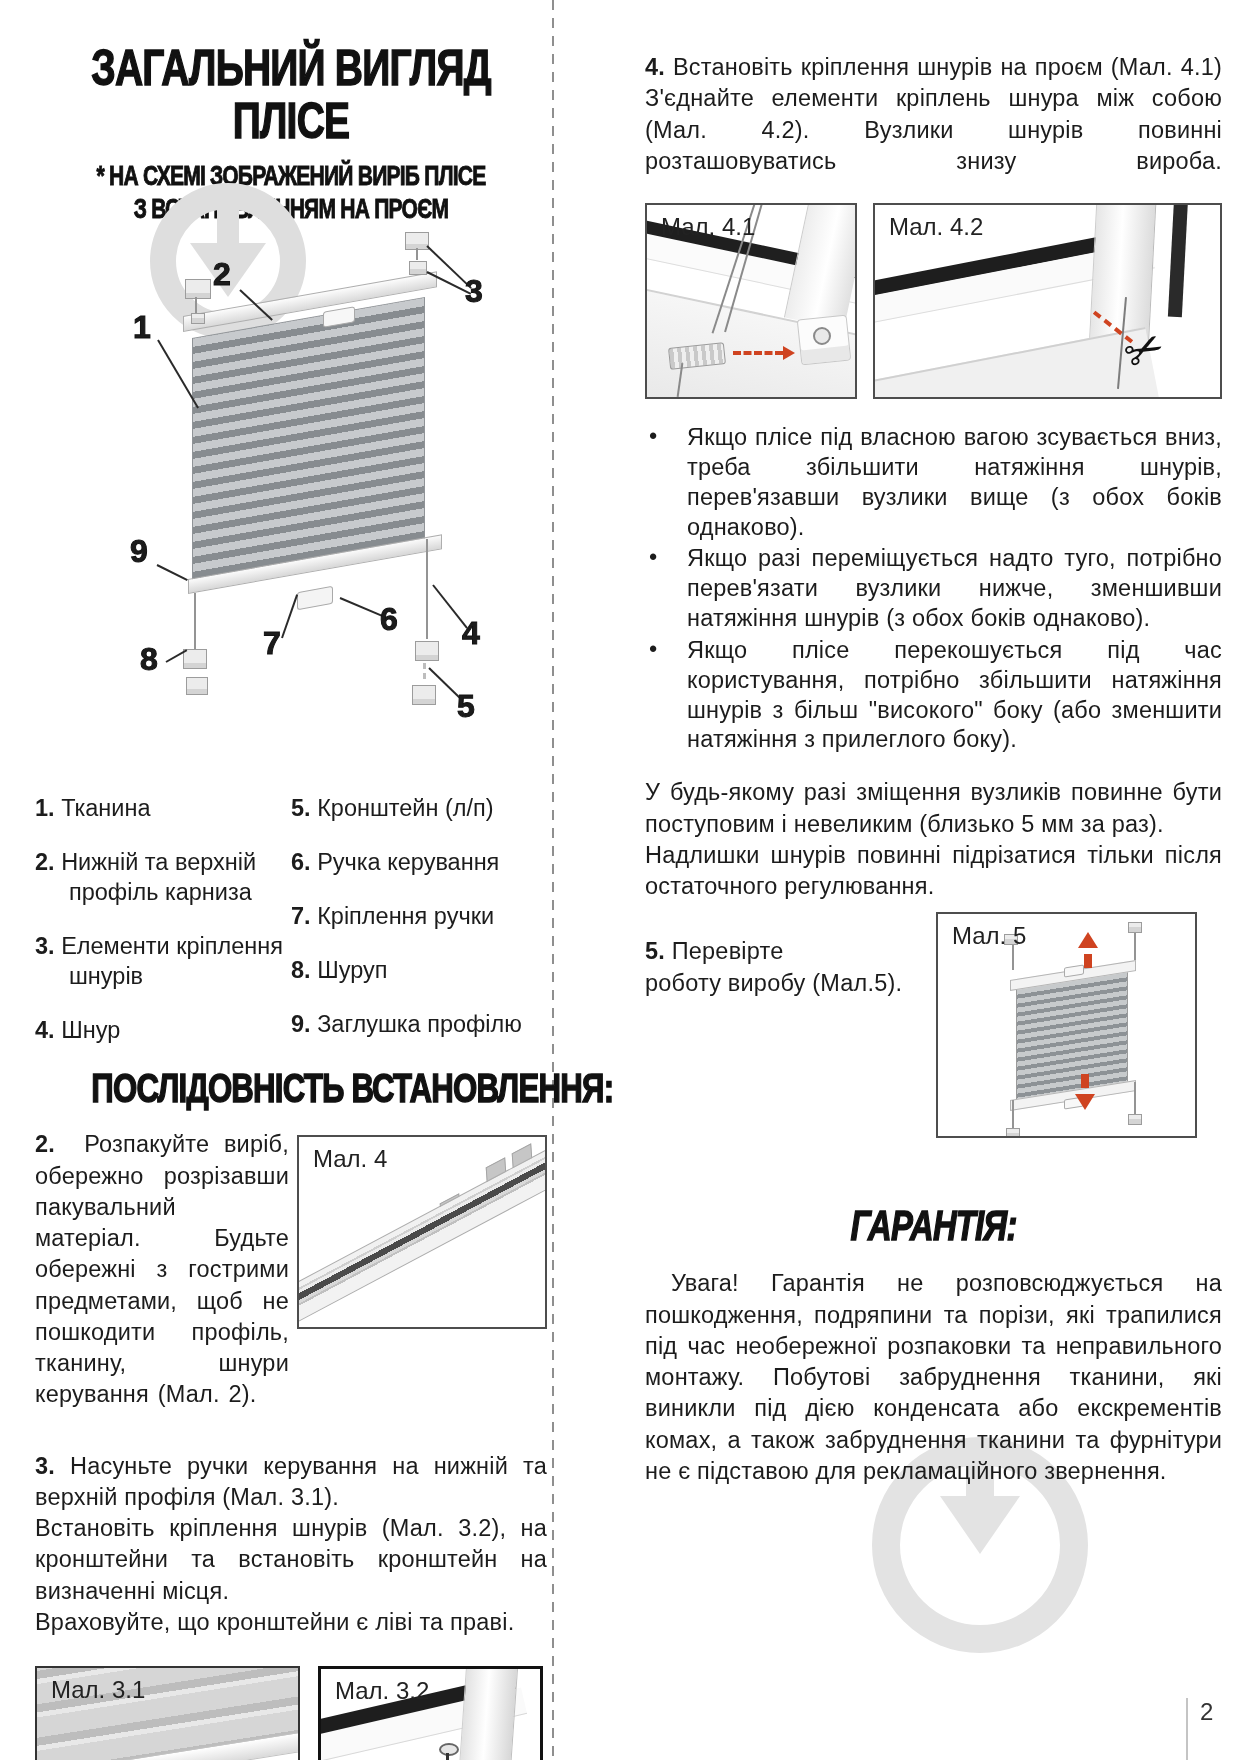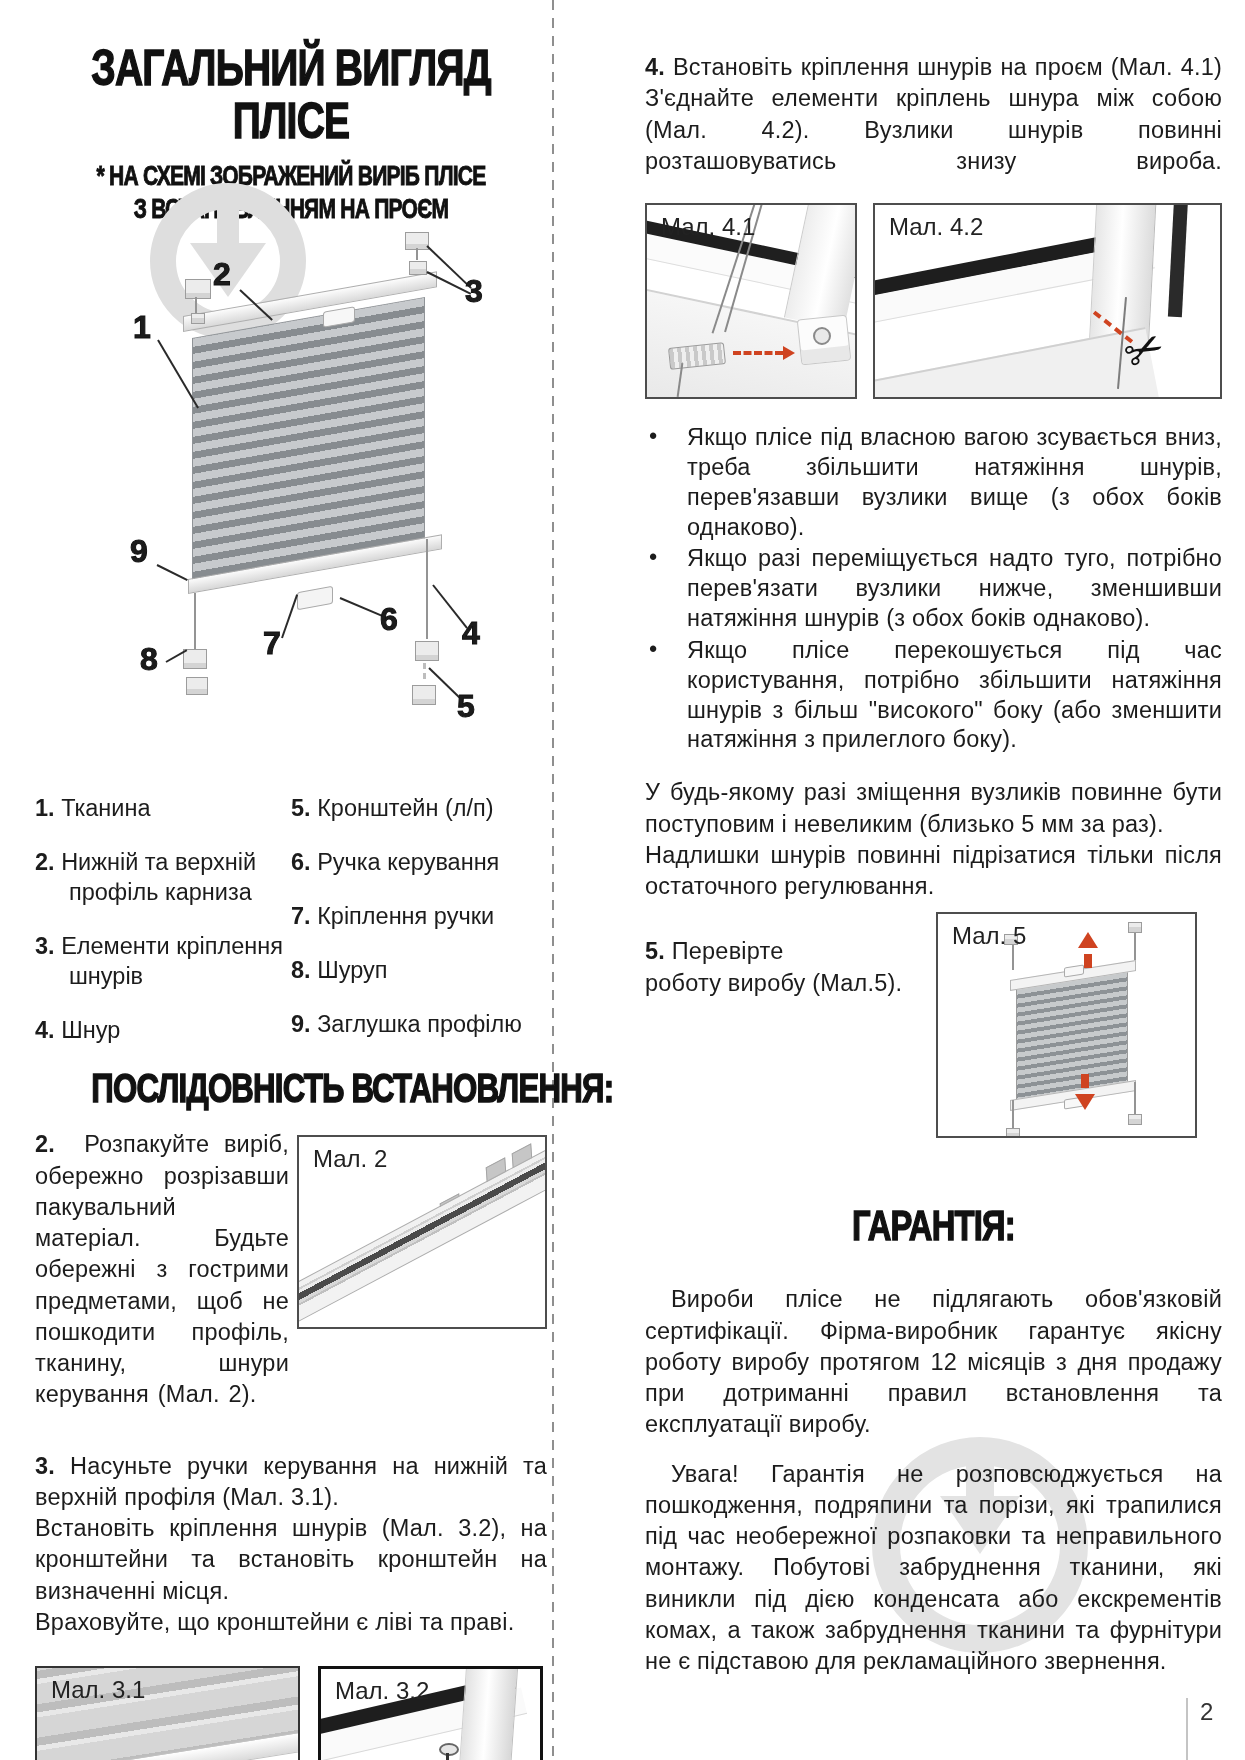--- a/index.html
+++ b/index.html
@@ -10,21 +10,21 @@
   .col{position:absolute;z-index:2;}
   .col.left{left:35px;top:0;width:512px;}
   .col.right{left:645px;top:0;width:577px;}
   .cond{font-weight:bold;color:#111;}
   .sx{display:block;text-align:center;transform:scaleX(.78);white-space:nowrap;
       letter-spacing:-1px;-webkit-text-stroke:1.4px currentColor;}
   .title{margin-top:42px;font-size:50px;line-height:1.06;}
   .subtitle{margin-top:12px;font-size:27px;line-height:1.24;}
   .subtitle .sx{-webkit-text-stroke:0.9px currentColor;}
   .sec{font-size:40px;margin-top:16px;}
-  .warr{margin-top:52px;font-size:42px;}
+  .warr{margin-top:52px;font-size:42px;font-style:italic;}
   .body{font-size:23.5px;line-height:1.33;letter-spacing:.2px;margin:0;}
   .just{text-align:justify;}
   .last-just{text-align-last:justify;}
   .blk{display:block;}
   .ind{text-indent:26px;}
   b{font-weight:bold;}
   
   .diagram{position:relative;height:530px;margin-top:-28px;}
   .dnum{position:absolute;font-size:32px;font-weight:bold;z-index:3;-webkit-text-stroke:1px #111;}
   .lead{position:absolute;height:2px;background:#2a2a2a;transform-origin:left center;z-index:2;}
@@ -161,21 +161,21 @@
 
     <div class="cond sec">
       <span class="sx">ПОСЛІДОВНІСТЬ ВСТАНОВЛЕННЯ:</span>
     </div>
 
     <div class="step2row">
       <p class="body just" style="word-spacing:2px;">
         <b>2.</b>&nbsp;&nbsp;<span>Розпакуйте виріб, обережно розрізавши пакувальний матеріал. Будьте обережні з гострими предметами, щоб не пошкодити профіль, тканину, шнури керування (Мал. 2).</span>
       </p>
       <div class="figbox fig2">
-        <span class="figlabel">Мал. 2</span>
+        <span class="figlabel">Мал. 4</span>
         <div class="art" style="left:-34px;top:76px;width:330px;height:34px;transform:rotate(-28deg);
                     background:linear-gradient(180deg,#f1f1f1 0 5px,#cfcfcf 5px 7px,#ececec 7px 10px,#4a4a4a 10px 16px,#d8d8d8 16px 19px,#c0c0c0 19px 21px,#f2f2f2 21px 34px);
                     border:1px solid #adadad;border-radius:3px;"></div>
         <div class="clip" style="left:186px;top:26px;transform:rotate(-28deg) skewX(-24deg);"></div>
         <div class="clip" style="left:212px;top:12px;transform:rotate(-28deg) skewX(-24deg);"></div>
         <div class="clip" style="left:140px;top:62px;transform:rotate(-28deg) skewX(-24deg);"></div>
         <div class="clip" style="left:36px;top:132px;transform:rotate(-28deg) skewX(-24deg);"></div>
         <div class="clip" style="left:10px;top:150px;transform:rotate(-28deg) skewX(-24deg);"></div>
         <div class="clip" style="left:92px;top:96px;transform:rotate(-28deg) skewX(-24deg);"></div>
       </div>
@@ -304,21 +304,20 @@
         <div class="art" style="left:146px;top:40px;width:8px;height:14px;background:#cf4320;"></div>
         <div class="art" style="left:143px;top:160px;width:8px;height:14px;background:#cf4320;"></div>
         <div class="tri" style="left:137px;top:180px;border-left:10px solid transparent;border-right:10px solid transparent;border-top:16px solid #cf4320;"></div>
       </div>
     </div>
 
     <div class="cond sec warr">
       <span class="sx">ГАРАНТІЯ:</span>
     </div>
 
-    <p class="body just ind wp1">Вироби плісе не підлягають обов'язковій сертифікації. Фірма-виробник гарантує якісну роботу виробу протягом 12 місяців з дня продажу при дотриманні правил встановлення та експлуатації виробу.</p>
     <p class="body just ind wp2">Увага! Гарантія не розповсюджується на пошкодження, подряпини та порізи, які трапилися під час необережної розпаковки та неправильного монтажу. Побутові забруднення тканини, які виникли під дією конденсата або екскрементів комах, а також забруднення тканини та фурнітури не є підставою для рекламаційного звернення.</p>
   </div>
 
   <div class="footer">
     <div class="fline"></div>
     <span class="fnum">2</span>
   </div>
 </div>
 
 </body></html>

